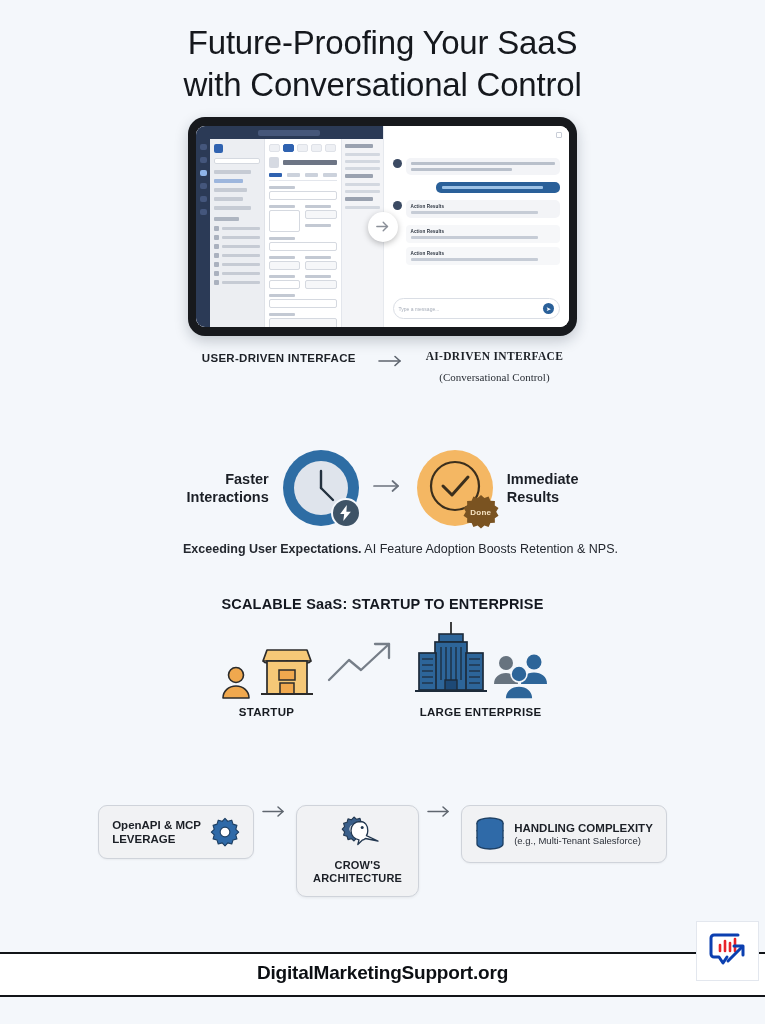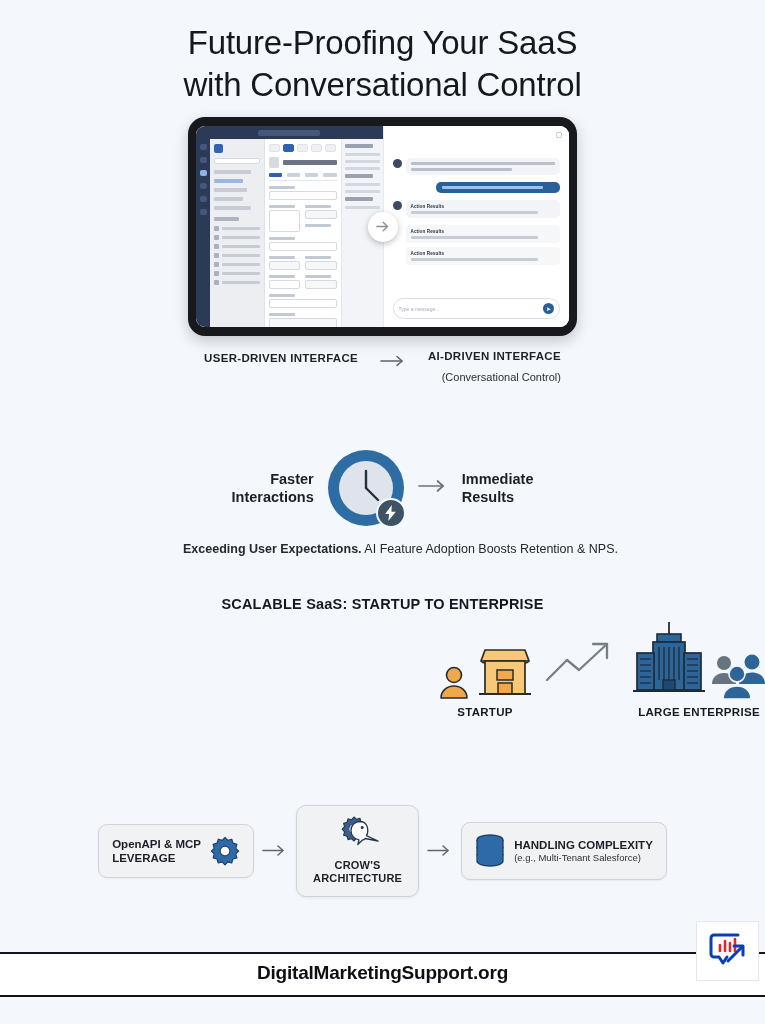--- a/index.html
+++ b/index.html
@@ -99,21 +99,21 @@
     display:flex; align-items:center; justify-content:center; z-index: 5;
   }
 
   
   .capRow {
     position:absolute; top: 350px; left: 0; width: 765px;
     display:flex; align-items: flex-start; justify-content: center; gap: 22px;
   }
   .capL { font-size: 11.5px; font-weight: 700; color: #1d2127; letter-spacing: .3px; padding-top: 2px; }
   .capArrow { padding-top: 3px; }
-  .capR { text-align: right; }
+  .capR { text-align: center; font-family: Liberation Serif, serif; }
   .capR .t { font-size: 11.5px; font-weight: 700; color: #1d2127; letter-spacing: .3px; }
   .capR .s { font-size: 11px; font-weight: 400; color: #2a2f36; margin-top: 9px; }
 
   
   .secHead {
     position:absolute; left:0; width: 765px; text-align:center;
     font-size: 14.5px; font-weight: 700; color: #141820; letter-spacing: .2px;
   }
   #h-competitive { top: 420px; }
   #h-scalable   { top: 596px; }
@@ -154,30 +154,30 @@
 
   .tagline {
     position:absolute; top: 542px; left:0; width:765px; text-align:center;
     font-size: 12.5px; color: #24282f;
   }
   .tagline b { font-weight: 700; padding-left: 36px; }
 
   
   .scaleRow {
     position:absolute; top: 628px; left:0; width:765px;
-    display:flex; align-items:flex-end; justify-content:flex-end; gap: 12px;
+    display:flex; align-items:flex-end; justify-content:center; gap: 12px;
   }
   .scaleCell { display:flex; flex-direction:column; align-items:center; }
   .scaleLabel { font-size: 11.5px; font-weight:700; color:#171b21; letter-spacing:.3px; margin-top: 6px; }
   .iconPair { display:flex; align-items:flex-end; gap: 6px; height: 72px; }
 
   
   .archRow {
     position:absolute; top: 805px; left: 0; width: 765px;
-    display:flex; align-items:center; justify-content:center; gap: 8px;
+    display:flex; align-items:flex-start; justify-content:center; gap: 8px;
   }
   .archBox {
     background:#f1f2f4; border:1px solid #cfd3da; border-radius: 9px;
     display:flex; align-items:center; gap: 9px;
     padding: 11px 13px;
     box-shadow: 0 1px 2px rgba(0,0,0,.05);
   }
   .archBox .txt1 { font-size: 11.5px; font-weight: 700; color:#1b1f26; line-height:1.25; }
   .archBox .txt2 { font-size: 9.5px; font-weight: 400; color:#2b3039; line-height:1.25; }
   .archCenter {
@@ -421,20 +421,33 @@
       </div>
     </div>
 
     <div>
       <svg width="30" height="14" viewBox="0 0 30 14" fill="none" stroke="#6b727c" stroke-width="1.7" stroke-linecap="round" stroke-linejoin="round">
         <line x1="1" y1="7" x2="25" y2="7"></line>
           <polyline points="19.5,2 25,7 19.5,12"></polyline>
       </svg>
     </div>
 
+    <div class="checkWrap">
+      <div class="discO"></div>
+      <svg width="76" height="76" viewBox="0 0 76 76" style="position:absolute;left:0;top:0" fill="none">
+        <circle cx="38" cy="36" r="24" stroke="#3b2f1d" stroke-width="2.2" fill="none"></circle>
+        <polyline points="26,36 35,45 51,27" stroke="#3b2f1d" stroke-width="3" stroke-linecap="round" stroke-linejoin="round"></polyline>
+      </svg>
+      <div class="doneBadge">
+        <svg width="36" height="36" viewBox="0 0 36 36">
+          <polygon fill="#7a5321" points="18,1 21.4,4.1 25.6,2.6 27.4,6.7 31.9,6.9 31.8,11.4 35.5,13.9 33.2,17.8 35.5,21.7 31.8,24.2 31.9,28.7 27.4,28.9 25.6,33 21.4,31.5 18,34.6 14.6,31.5 10.4,33 8.6,28.9 4.1,28.7 4.2,24.2 0.5,21.7 2.8,17.8 0.5,13.9 4.2,11.4 4.1,6.9 8.6,6.7 10.4,2.6 14.6,4.1"></polygon>
+        </svg>
+        <div class="doneTxt">Done</div>
+      </div>
+    </div>
 
     <div class="compTxt r">
       <span>Immediate</span><br>
       <span>Results</span>
     </div>
   </div>
 
   <div class="tagline">
     <b>Exceeding User Expectations.</b><span> AI Feature Adoption Boosts Retention &amp; NPS.</span>
   </div>

